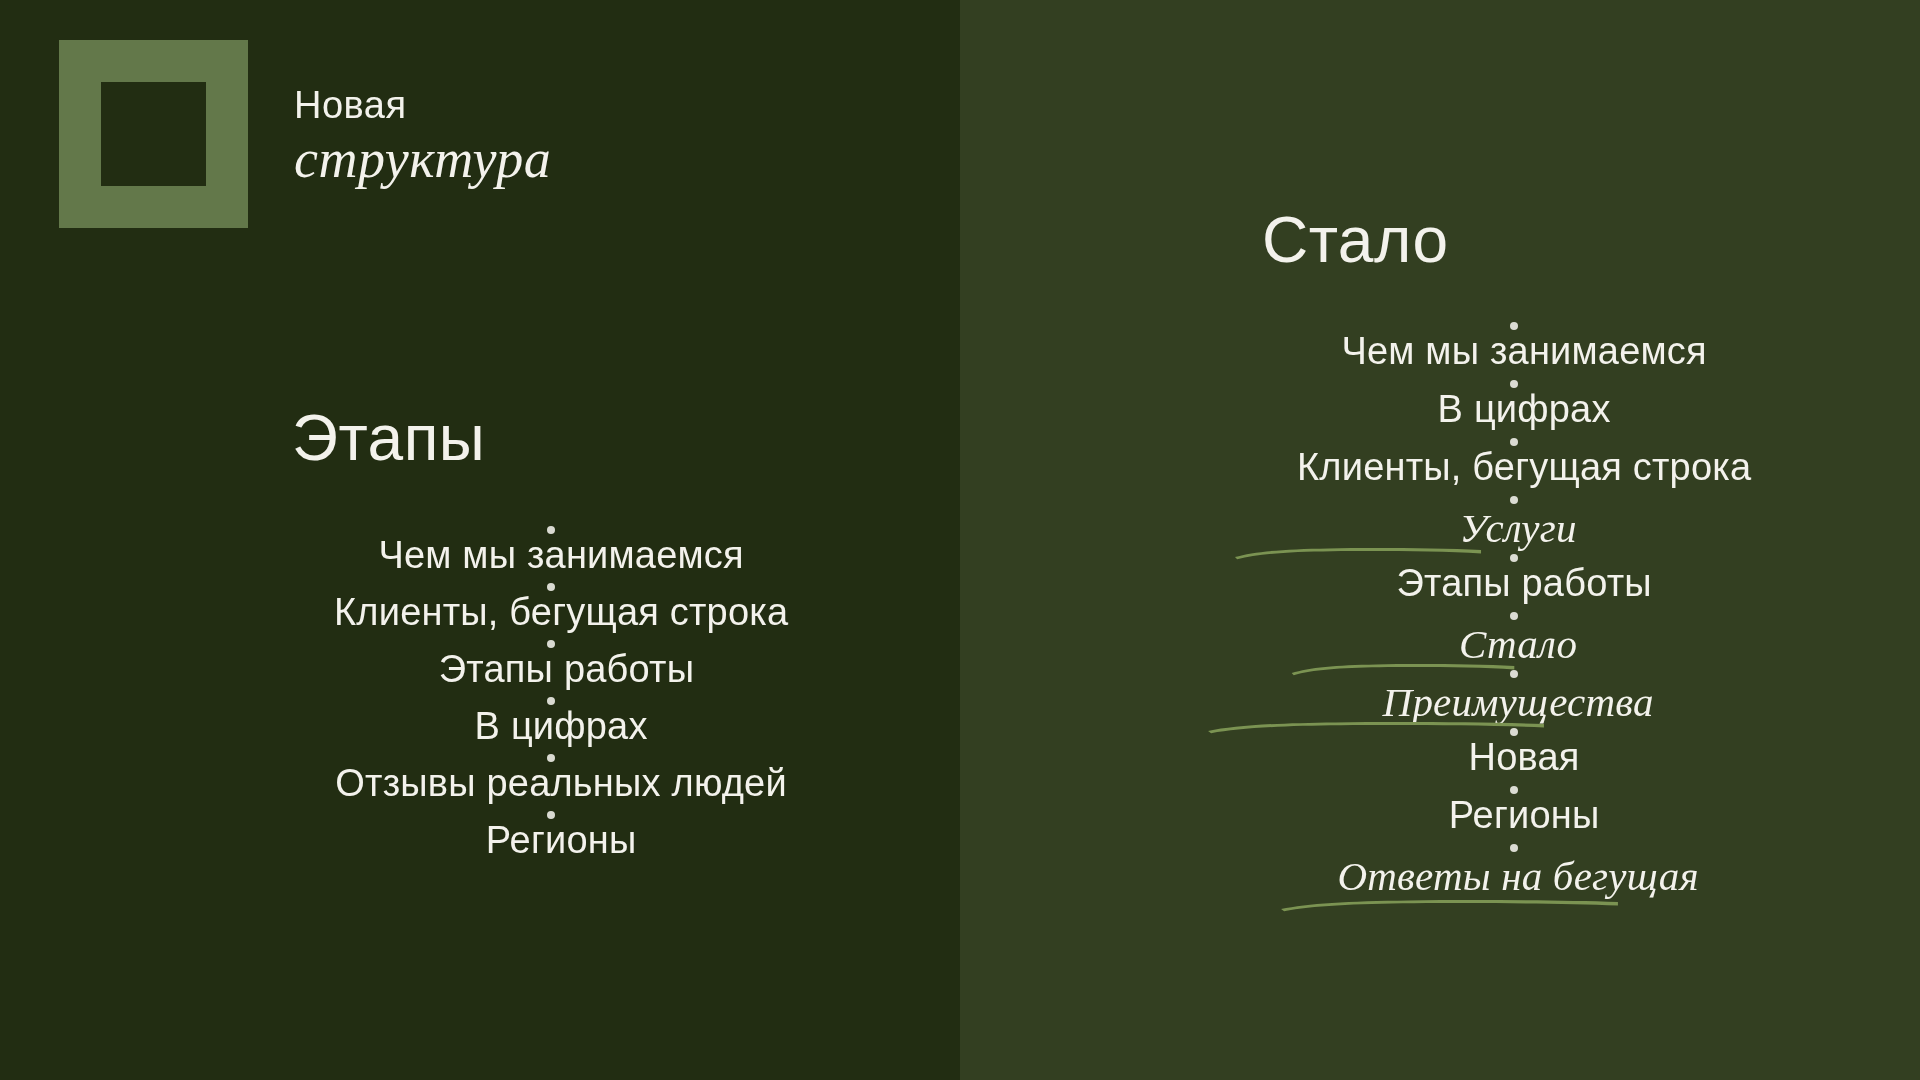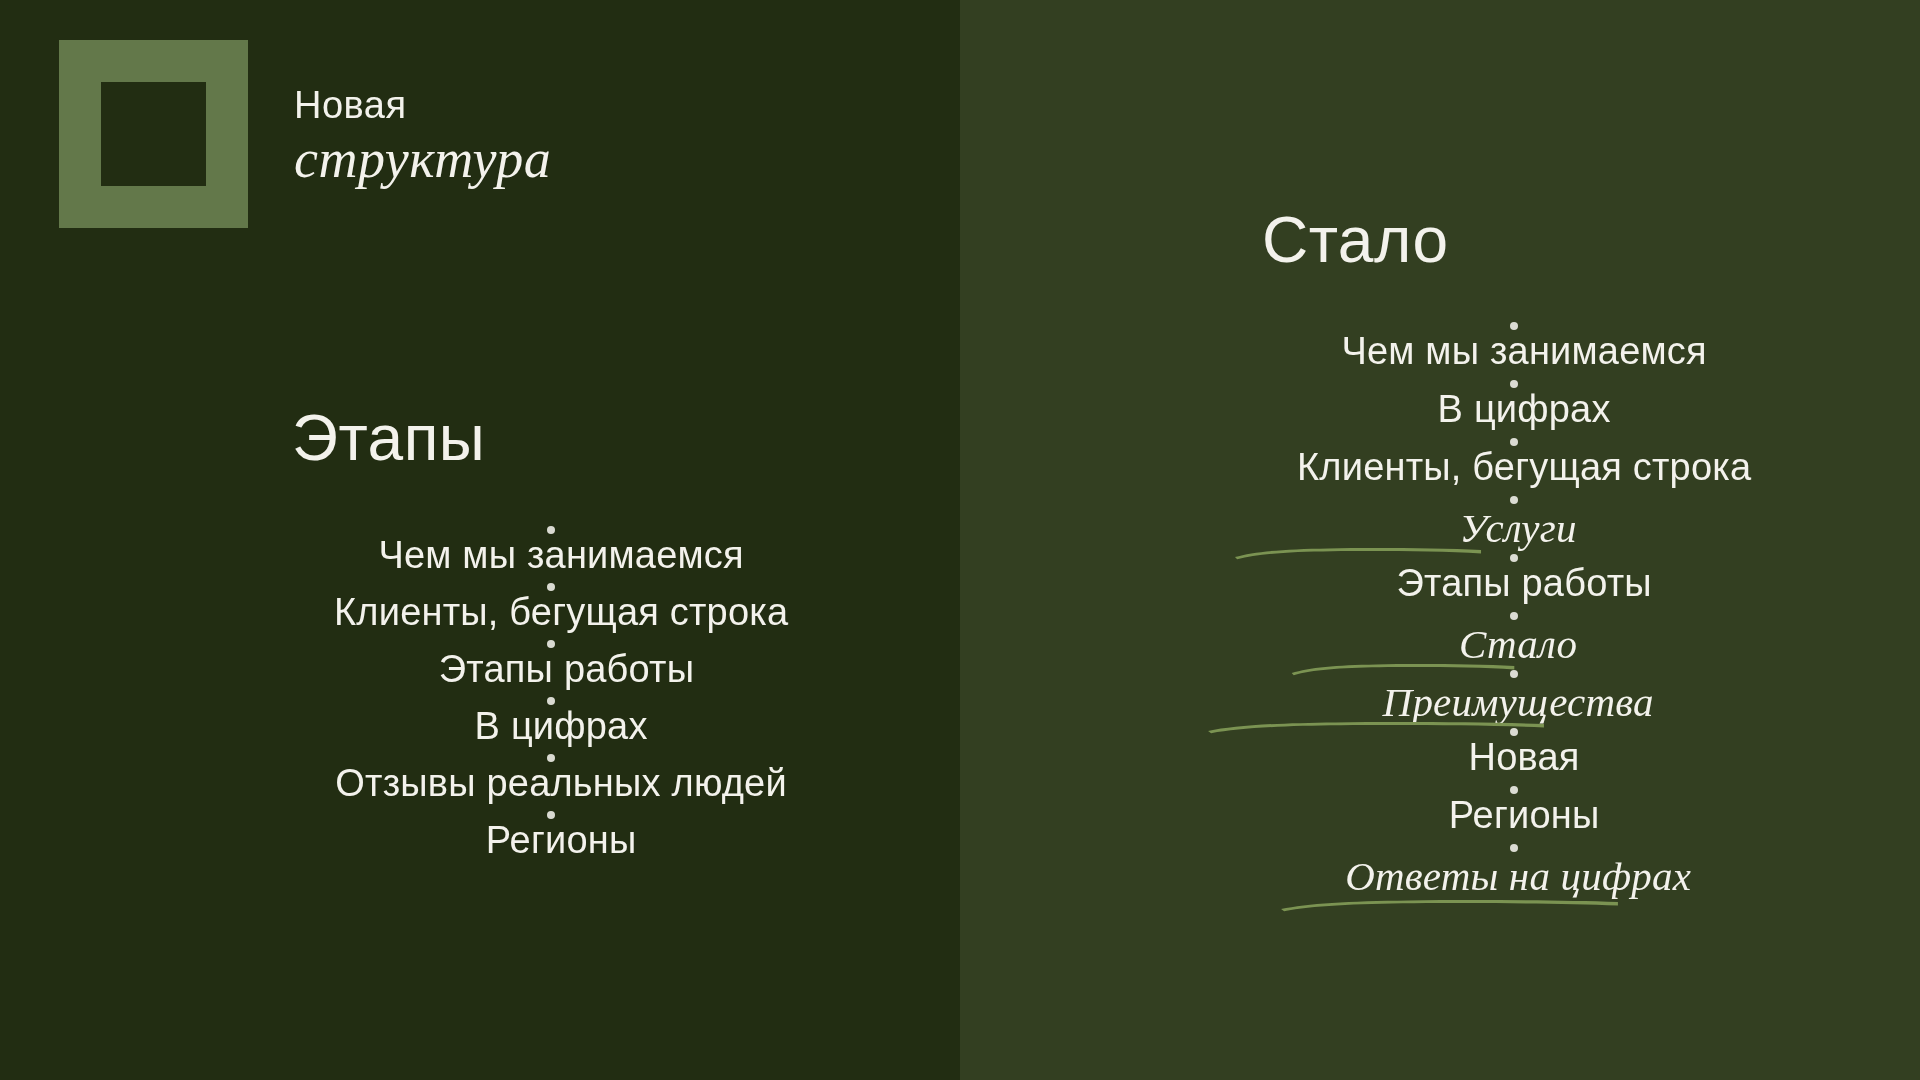--- a/index.html
+++ b/index.html
@@ -187,18 +187,18 @@
     </div>
 
     <div class="row">
       <span class="dot"></span>
       <span class="label">Регионы</span>
 
     </div>
 
     <div class="row highlight">
       <span class="dot"></span>
-      <span class="label">Ответы на цифрах</span>
+      <span class="label">Ответы на бегущая</span>
       <svg class="underline" viewBox="0 0 340 16" preserveAspectRatio="none" aria-hidden="true">
         <path d="M4,13 C30,7.5 70,5 130,4.4 C200,3.7 280,4.2 336,6 L336,9.4 C280,7.2 200,6.8 135,7.3 C75,7.8 35,10 7,15.2 Z"></path>
       </svg>
     </div>
   </div>
 
 </body></html>

